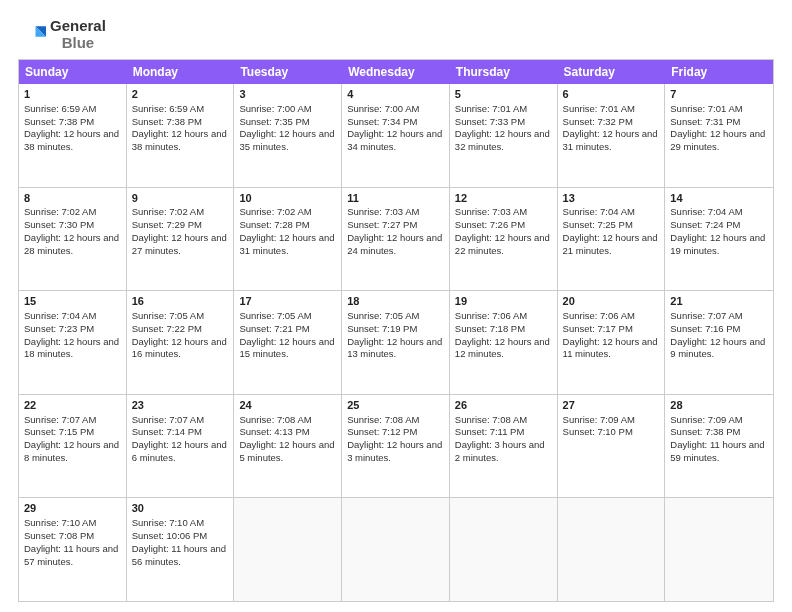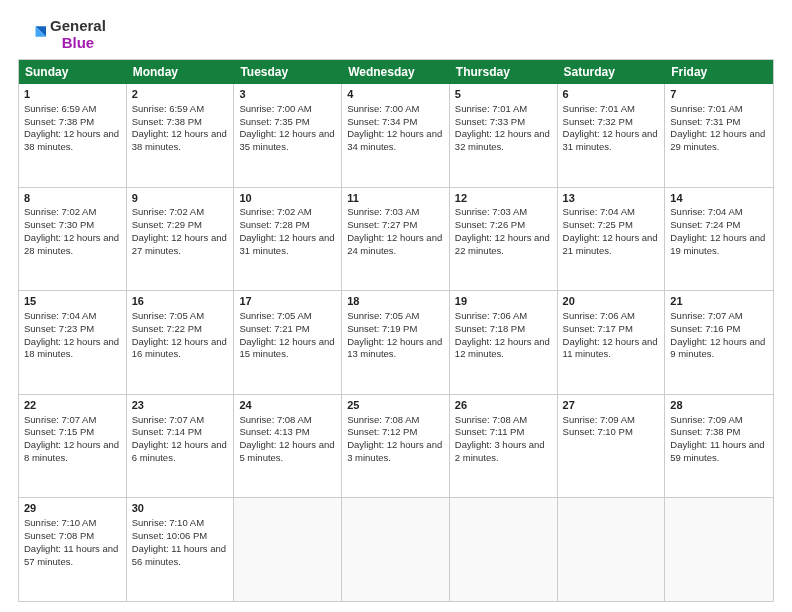--- a/index.html
+++ b/index.html
@@ -28,21 +28,21 @@
       align-items: center;
       gap: 4px;
     }
     .logo-text {
       font-size: 15px;
       font-weight: bold;
       color: #333;
       line-height: 1.1;
       text-align: center;
     }
-    .logo-blue { color: #a21caf; }
+    .logo-blue { color: #737373; }
     .logo-icon {
       width: 28px;
       height: 28px;
     }
     .title-block {
       text-align: right;
     }
     .month-title {
       font-size: 28px;
       font-weight: bold;
@@ -55,21 +55,21 @@
     }
     .calendar {
       flex: 1;
       display: flex;
       flex-direction: column;
       border: 1px solid #ccc;
     }
     .cal-header {
       display: grid;
       grid-template-columns: repeat(7, 1fr);
-      background: #15803d;
+      background: #8b5cf6;
     }
     .cal-header-cell {
       color: #fff;
       font-size: 12px;
       font-weight: bold;
       padding: 5px 6px;
       text-align: left;
     }
     .cal-body {
       display: flex;

